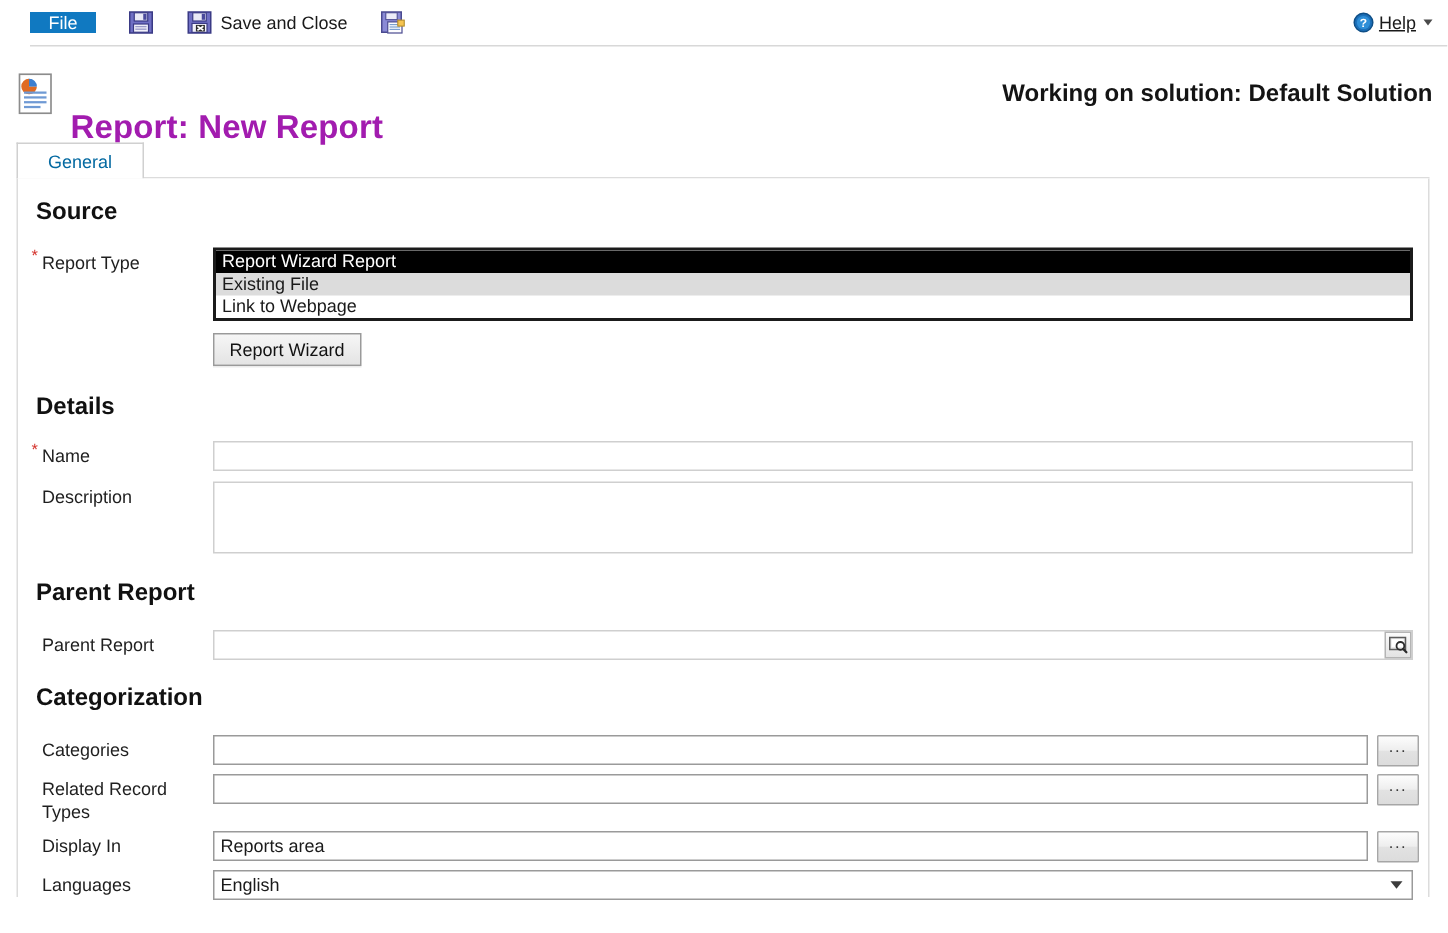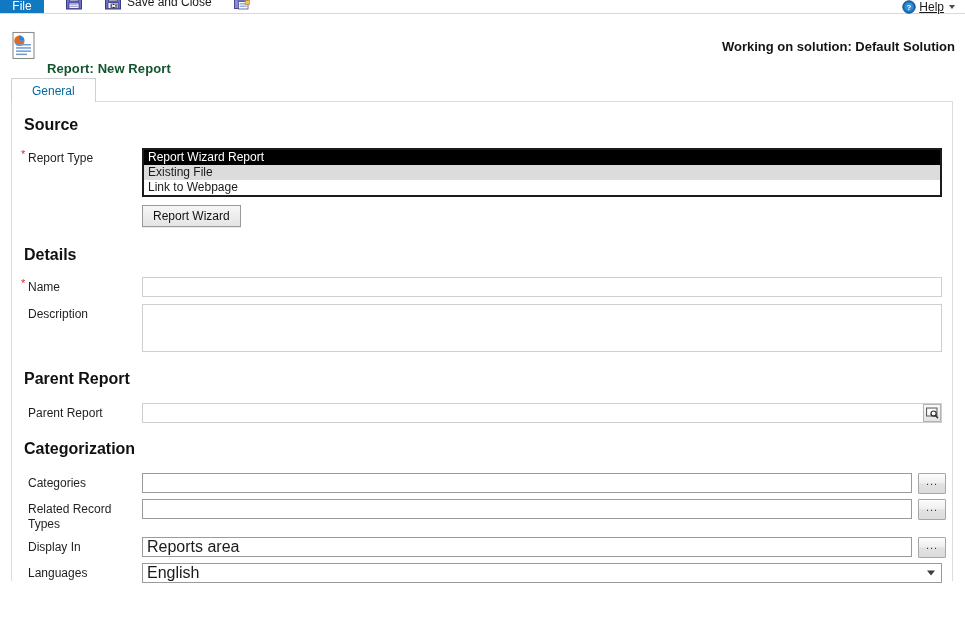--- a/index.html
+++ b/index.html
@@ -9,25 +9,26 @@
     background: #ffffff;
     font-family: "Liberation Sans", sans-serif;
     font-size: 12px;
     color: #1a1a1a;
     overflow: hidden;
   }
 
   
   .toolbar {
     position: relative;
-    height: 14px;
+    height: 31px;
     background: #ffffff;
     border-bottom: 1px solid #d8d8d8;
     display: flex;
-    align-items: flex-end;
+    align-items: center;
+    margin-left: 20px;
   }
   .file-tab {
     width: 44px;
     background: #1079c1;
     color: #ffffff;
     font-size: 12px;
     display: flex;
     align-items: center;
     justify-content: center;
     cursor: pointer;
@@ -71,32 +72,32 @@
   
   .page-header {
     position: relative;
     height: 64px;
     padding: 0 12px 0 10px;
     display: flex;
     align-items: center;
   }
   .rep-icon { width: 28px; height: 30px; flex: none; margin-right: 9px; }
   .page-title {
-    font-size: 13px;
+    font-size: 22px;
     font-weight: bold;
-    color: #14532d;
+    color: #a21caf;
     letter-spacing: .1px;
     margin-top: 44px;
   }
   .solution-note {
     position: absolute;
     right: 10px;
     top: 50%;
     transform: translateY(-50%);
-    font-size: 13px;
+    font-size: 16px;
     font-weight: bold;
     color: #141414;
   }
 
   
   .tabstrip {
     position: relative;
     height: 24px;
     margin-left: 11px;
   }
@@ -162,21 +163,21 @@
     font-size: 11px;
     line-height: 11px;
   }
 
   
   .txt {
     border: 1px solid #cfcfcf;
     background: #ffffff;
     height: 20px;
     font-family: "Liberation Sans", sans-serif;
-    font-size: 16px;
+    font-size: 12px;
     color: #1a1a1a;
     padding: 0 4px;
     outline: none;
   }
   .txt.dark { border-color: #9a9a9a; }
   .area {
     border: 1px solid #cfcfcf;
     background: #ffffff;
     font-family: "Liberation Sans", sans-serif;
     font-size: 12px;

